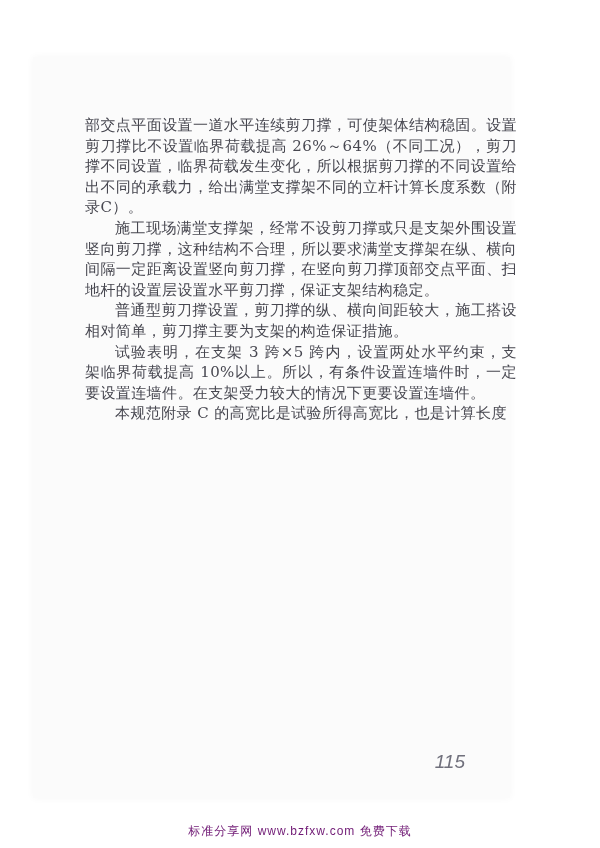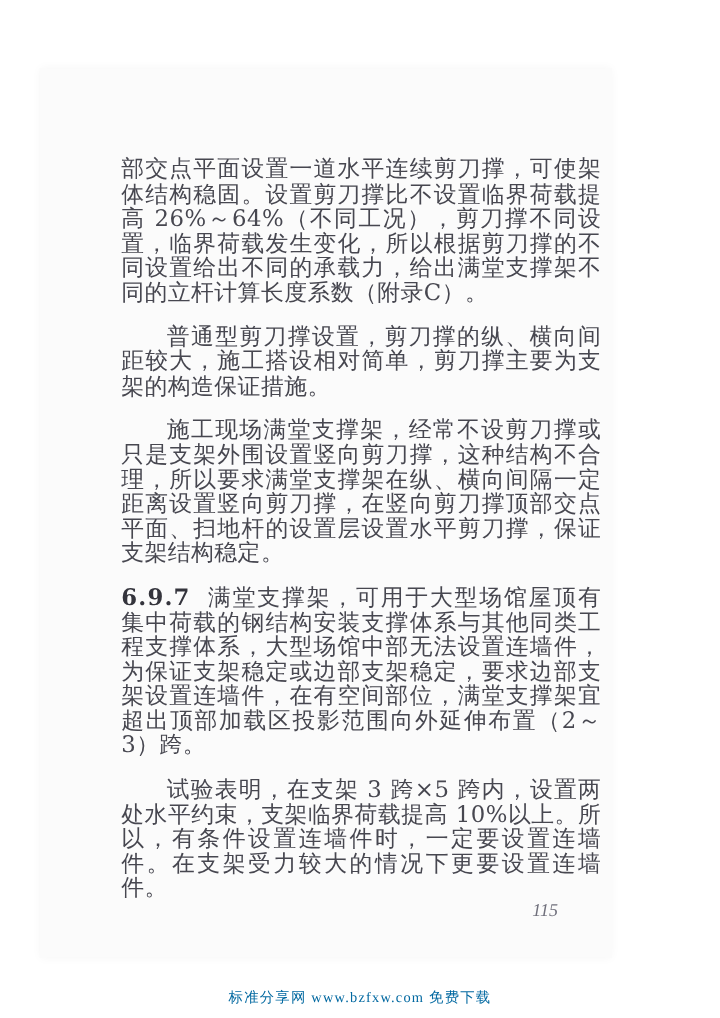--- a/index.html
+++ b/index.html
@@ -21,63 +21,63 @@
     box-shadow: 0 0 8px rgba(0,0,0,0.04);
   }
   .text-block {
     position: absolute;
     left: 52px;
     top: 58px;
     width: 432px;
     color: #474750;
   }
   .para {
-    margin: 16px;
-    font-size: 19px;
+    margin: 0;
+    font-size: 15px;
     line-height: 20.6px;
     letter-spacing: 0.4px;
     text-align: justify;
     text-justify: inter-character;
   }
   .para.indent { text-indent: 2em; }
   .clause-num {
     font-weight: bold;
     color: #34343c;
     margin-right: 0.7em;
     letter-spacing: 1px;
   }
   .page-number {
     position: absolute;
     top: 694px;
     right: 45px;
     font-style: italic;
-    font-size: 15px;
+    font-size: 19px;
     color: #70707c;
-    font-family: Liberation Serif, serif;
+    font-family: Liberation Sans, sans-serif;
   }
   .watermark {
     position: absolute;
     left: 0;
     top: 823px;
     width: 600px;
     text-align: center;
     font-size: 12px;
     letter-spacing: 1px;
-    color: #0369a1;
-    font-family: Liberation Serif, serif;
+    color: #701a75;
+    font-family: Liberation Sans, sans-serif;
   }
 </style>
 </head>
 <body>
 
 <div class="screen">
   <div class="sheet">
     <div class="text-block">
         <p class="para">部交点平面设置一道水平连续剪刀撑，可使架体结构稳固。设置剪刀撑比不设置临界荷载提高 26%～64%（不同工况），剪刀撑不同设置，临界荷载发生变化，所以根据剪刀撑的不同设置给出不同的承载力，给出满堂支撑架不同的立杆计算长度系数（附录C）。</p>
+        <p class="para indent">施工现场满堂支撑架，经常不设剪刀撑或只是支架外围设置竖向剪刀撑，这种结构不合理，所以要求满堂支撑架在纵、横向间隔一定距离设置竖向剪刀撑，在竖向剪刀撑顶部交点平面、扫地杆的设置层设置水平剪刀撑，保证支架结构稳定。</p>
         <p class="para indent">普通型剪刀撑设置，剪刀撑的纵、横向间距较大，施工搭设相对简单，剪刀撑主要为支架的构造保证措施。</p>
-        <p class="para indent">施工现场满堂支撑架，经常不设剪刀撑或只是支架外围设置竖向剪刀撑，这种结构不合理，所以要求满堂支撑架在纵、横向间隔一定距离设置竖向剪刀撑，在竖向剪刀撑顶部交点平面、扫地杆的设置层设置水平剪刀撑，保证支架结构稳定。</p>
-        <p class="para"><b class="clause-num">6.9.7</b>满堂支撑架，可用于大型场馆屋顶有集中荷载的钢结构安装支撑体系与其他同类工程支撑体系，大型场馆中部无法设置连墙件，为保证支架稳定或边部支架稳定，要求边部支架设置连墙件，在有空间部位，满堂支撑架宜超出顶部加载区投影范围向外延伸布置（2～3）跨。</p>
         <p class="para indent">试验表明，在支架 3 跨×5 跨内，设置两处水平约束，支架临界荷载提高 10%以上。所以，有条件设置连墙件时，一定要设置连墙件。在支架受力较大的情况下更要设置连墙件。</p>
+        <p class="para indent">本规范附录 C 的高宽比是试验所得高宽比，也是计算长度</p>
       </div>
     <div class="page-number">115</div>
   </div>
   <div class="watermark">标准分享网 www.bzfxw.com 免费下载</div>
 </div>
 
 </body></html>

